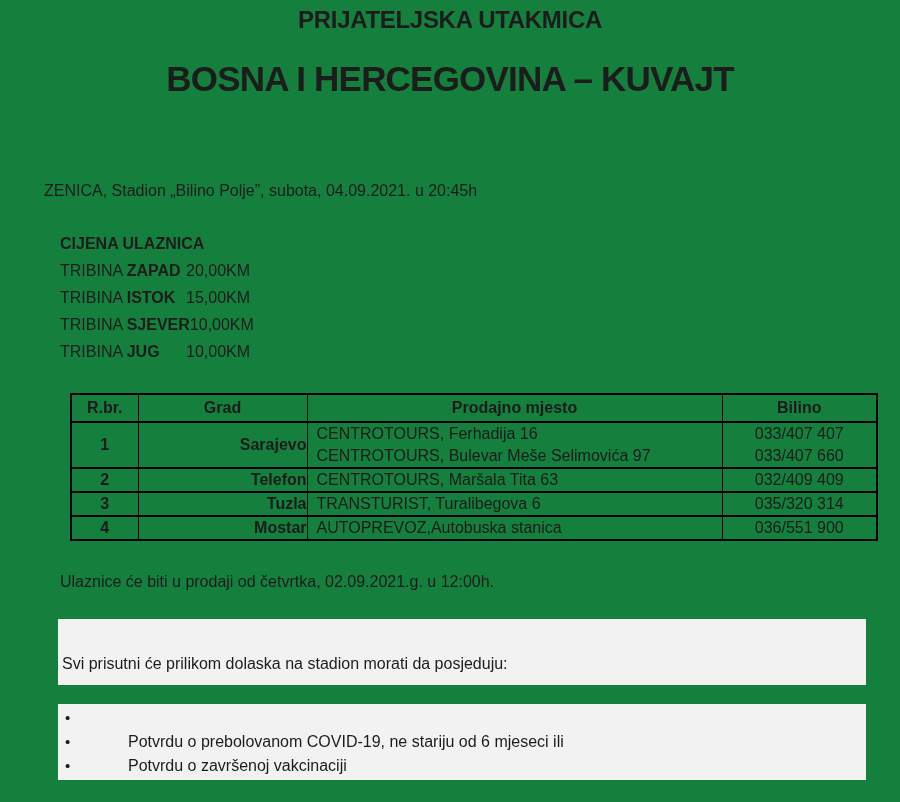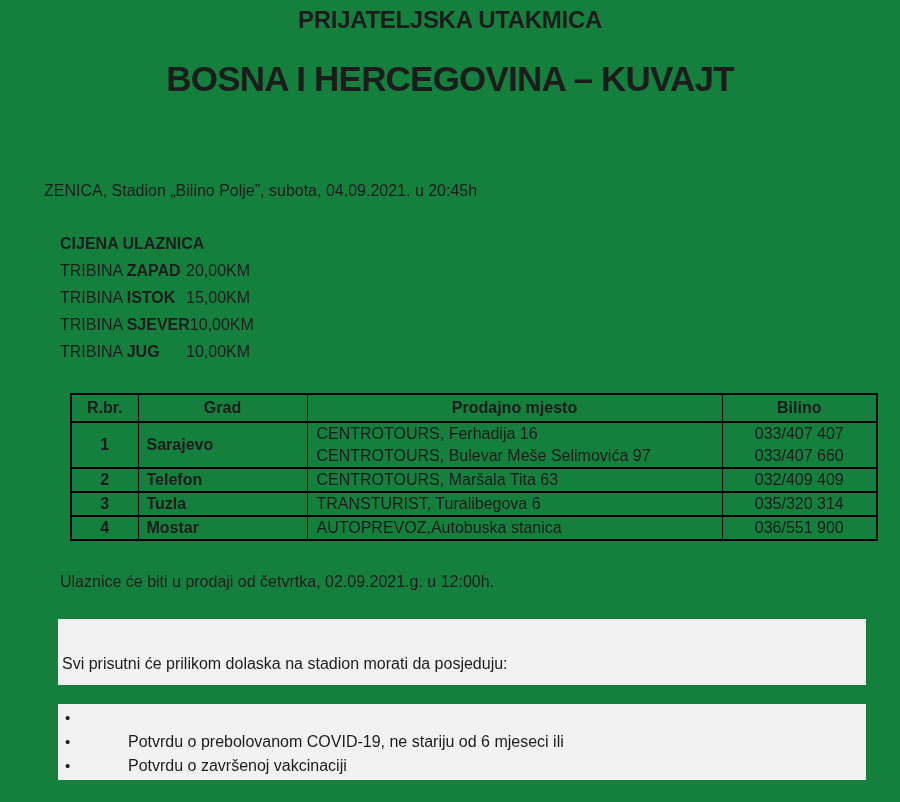--- a/index.html
+++ b/index.html
@@ -66,21 +66,21 @@
   table.sales thead th {
     border-bottom: 1px solid #fca5a5;
     height: 28px;
     font-size: 16px;
     font-weight: bold;
     text-align: center;
   }
   table.sales td { border-top: 2px solid #000; height: 24px; }
   tr.row-tall td { height: 44px; }
   td.c-num  { width: 67px;  text-align: center; font-weight: bold; }
-  td.c-city { width: 169px; text-align: left; font-weight: bold; padding-left: 8px; }
+  td.c-city { width: 169px; text-align: right; font-weight: bold; padding-left: 8px; }
   td.c-place{ width: 415px; text-align: left; padding-left: 9px; }
   td.c-phone{ width: 155px; text-align: center; }
   .cell-line { display: block; line-height: 22px; }
   
   .sale-info {
     margin: 29px 0 0 60px;
     font-size: 16px;
     line-height: 23px;
   }
   

